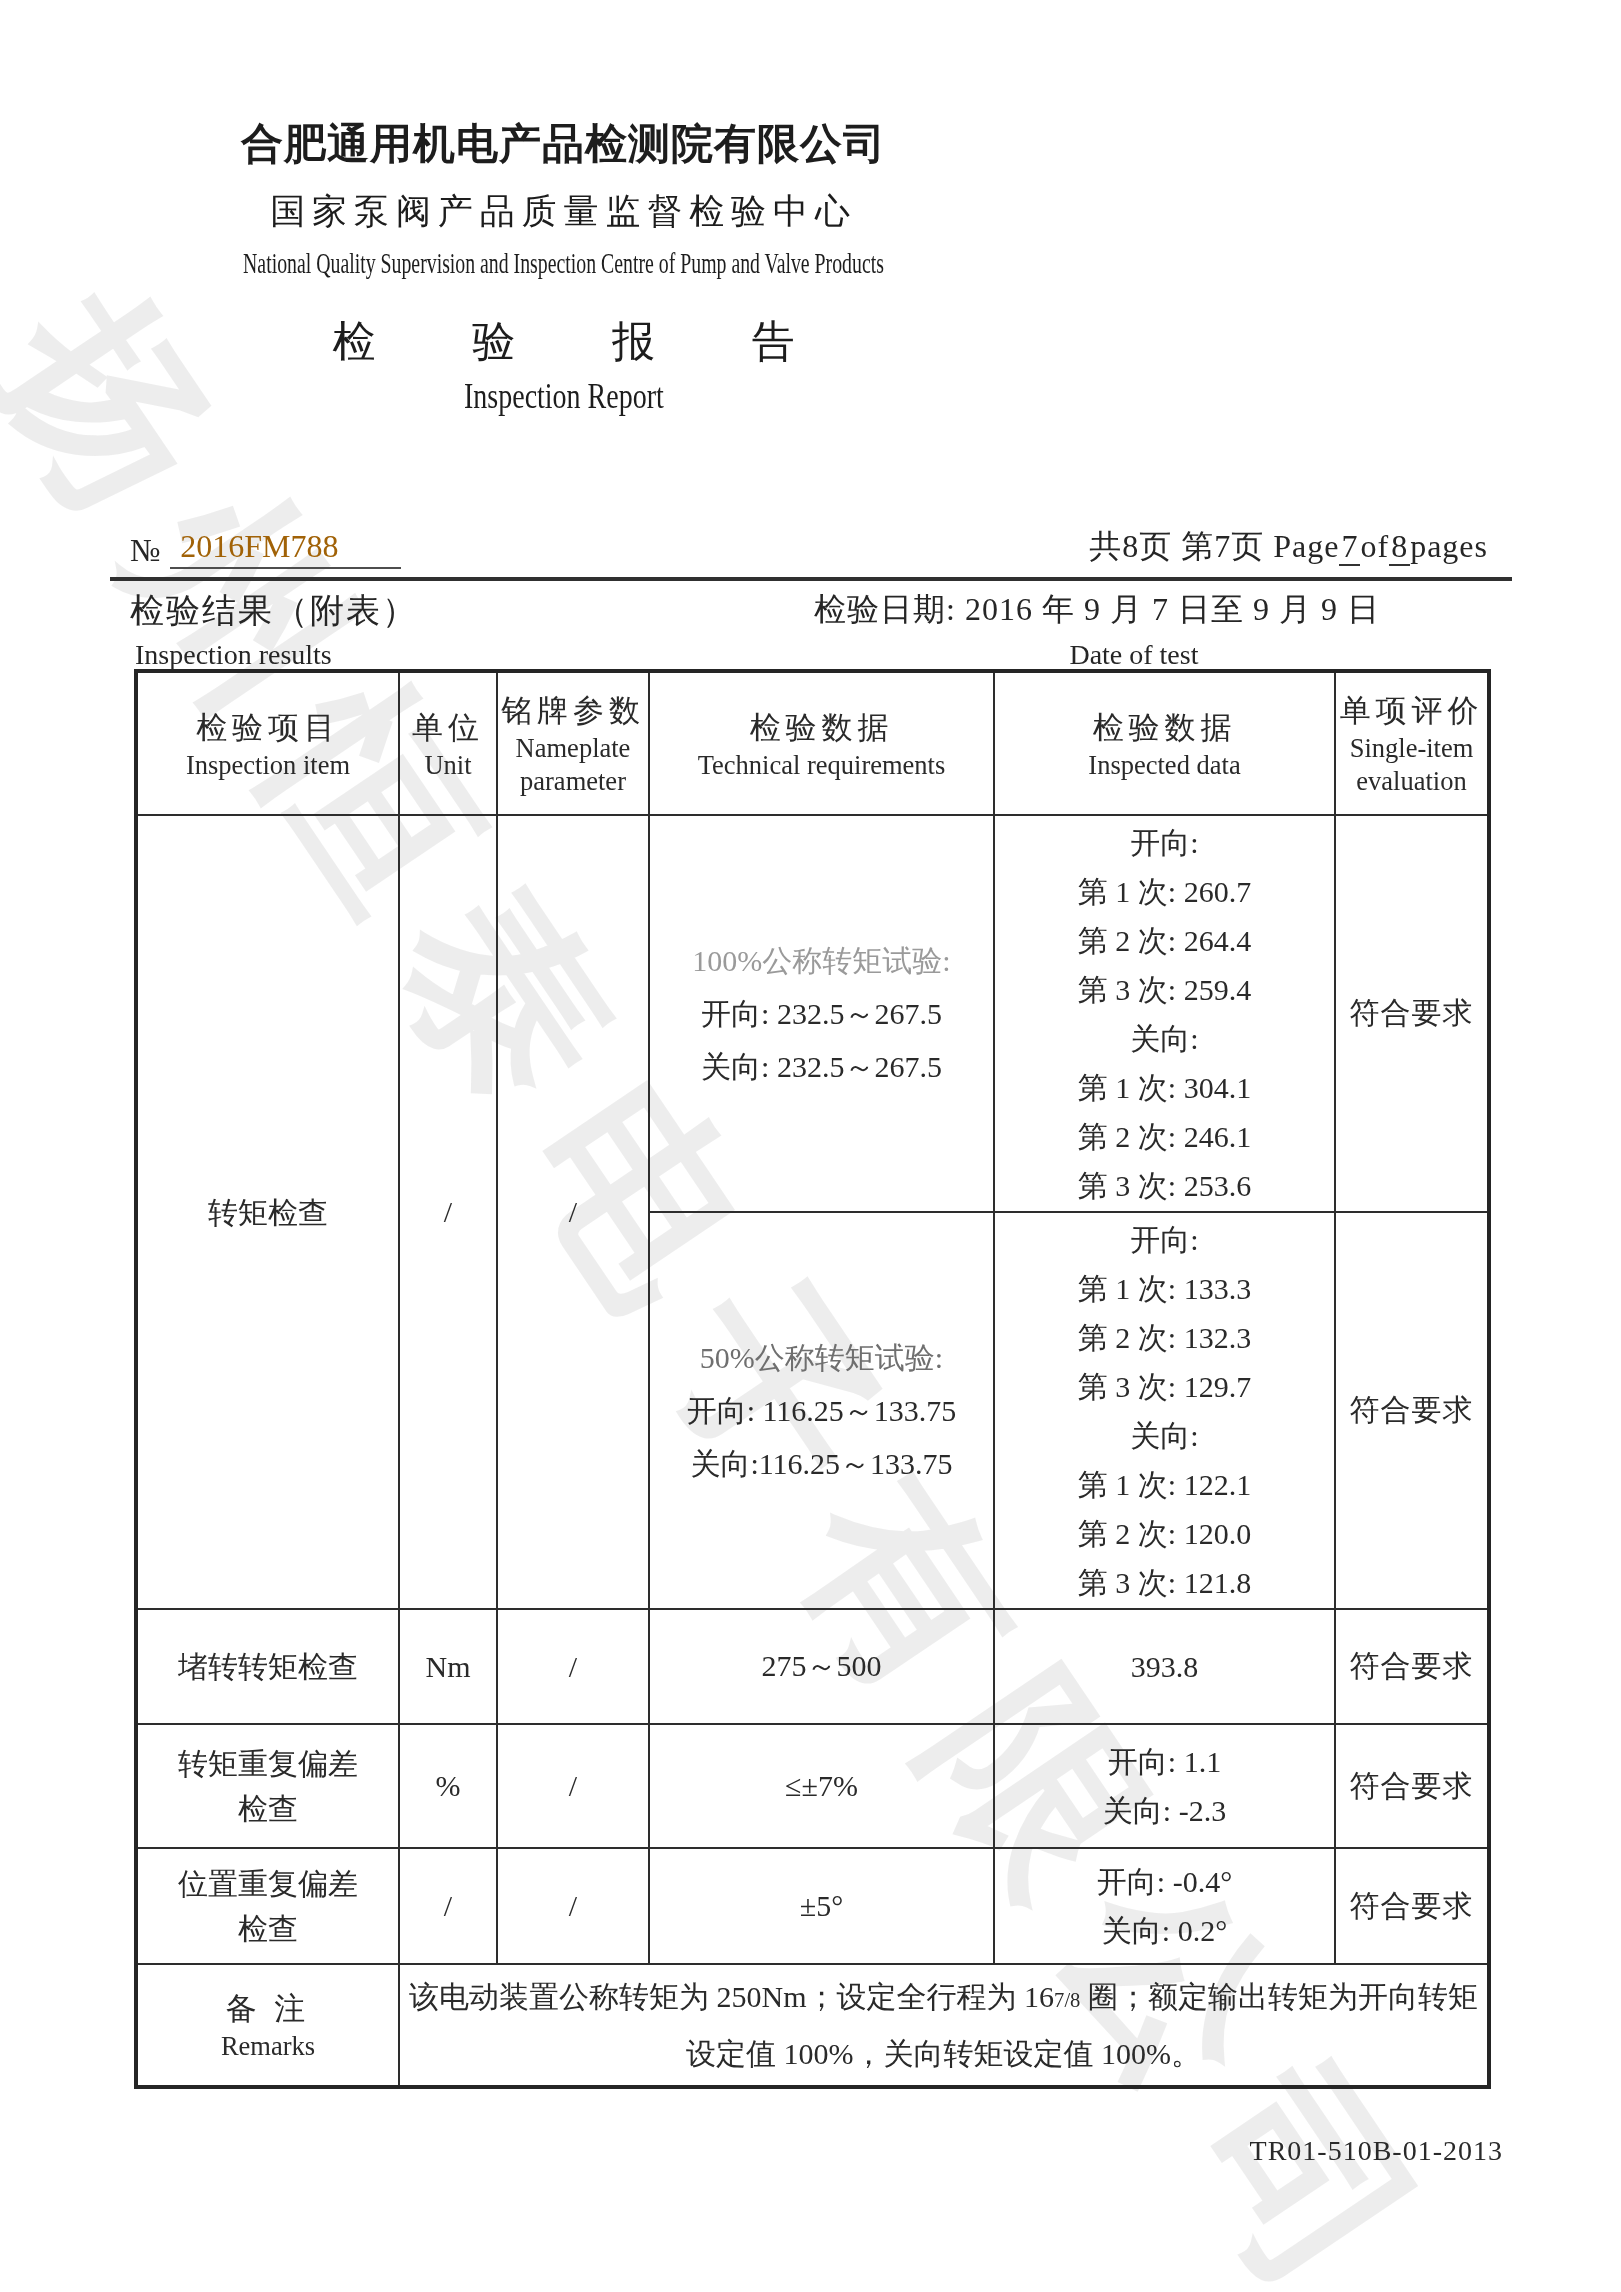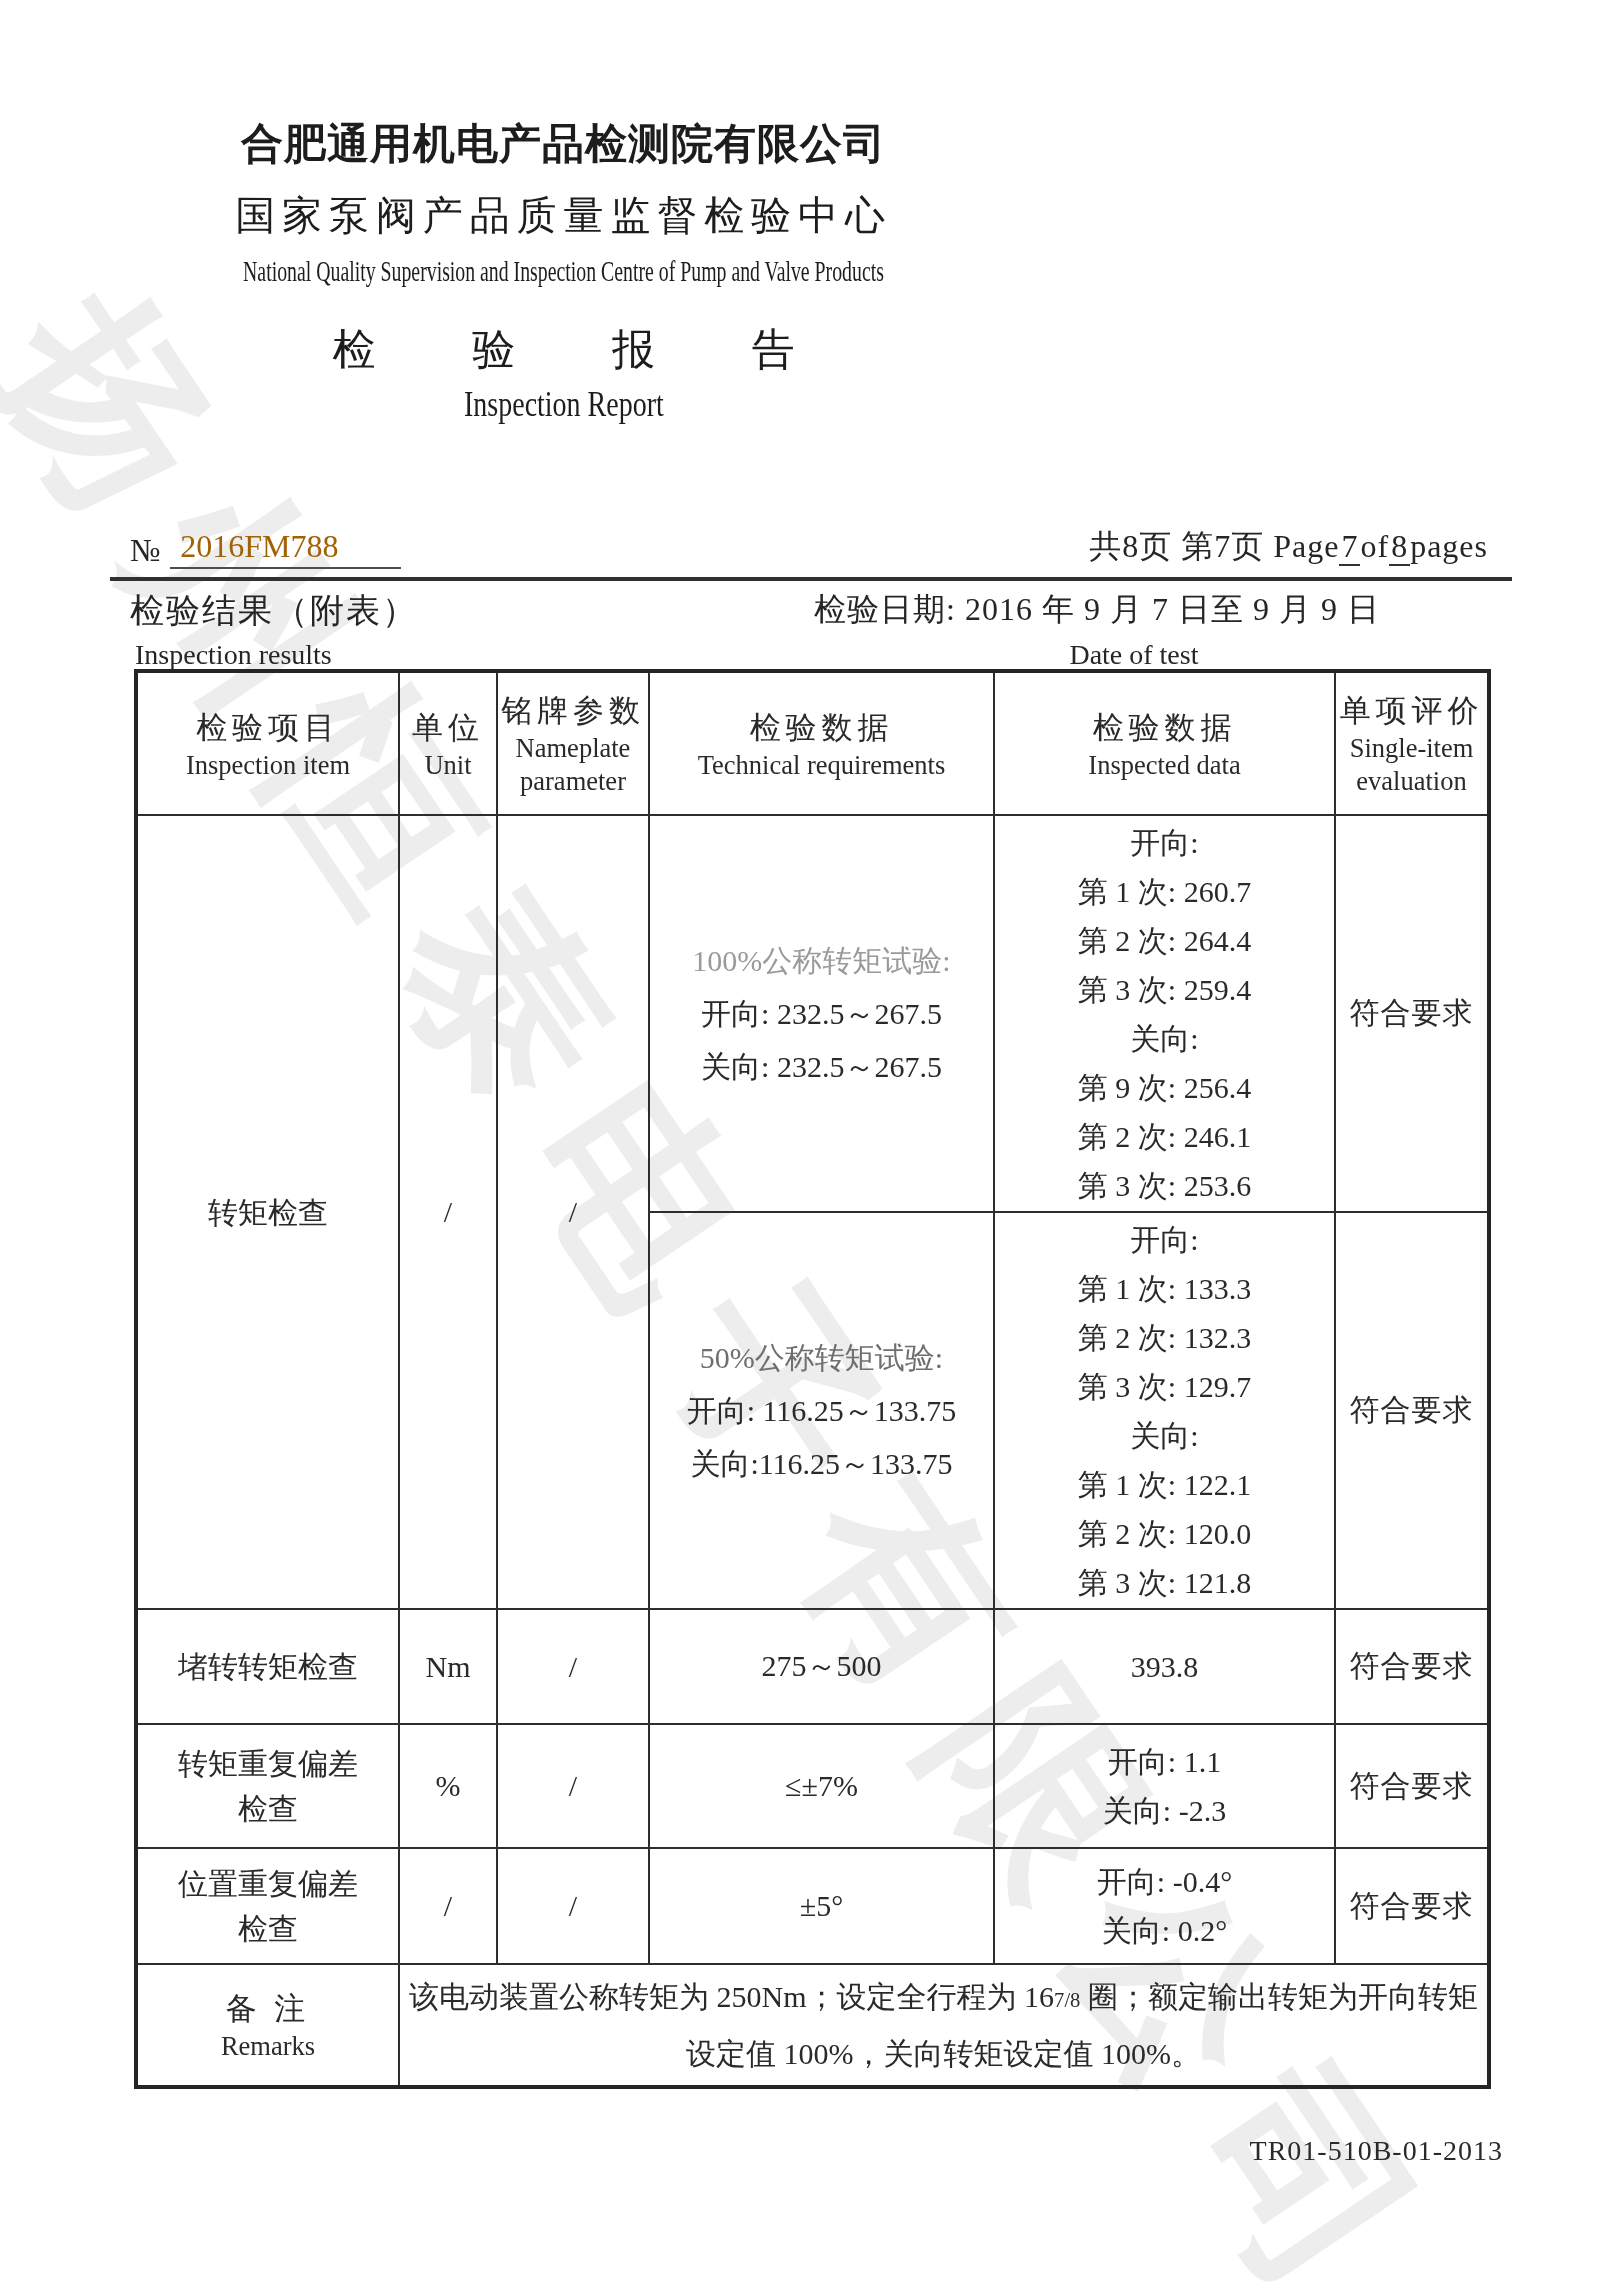--- a/index.html
+++ b/index.html
@@ -20,21 +20,21 @@
     white-space:nowrap;color:#5a5a5a;opacity:0.10;
     font-family:"Liberation Sans","DejaVu Sans",sans-serif;
     pointer-events:none;z-index:0;
   }
   .content{position:relative;z-index:1;}
   
   .header-block{position:absolute;left:0;top:116px;width:1127px;text-align:center;}
   .org-cn{font-size:42px;font-weight:600;letter-spacing:1px;color:#1d1d1d;}
   .org-en{margin-top:15.7px;}
   .org-en .condense{display:inline-block;transform:scaleX(0.68);transform-origin:center;font-size:30px;white-space:nowrap;color:#1d1d1d;}
-  .center-cn{margin-top:15.7px;font-size:40px;letter-spacing:6.9px;color:#1d1d1d;}
+  .center-cn{margin-top:15.7px;font-size:35px;letter-spacing:6.9px;color:#1d1d1d;}
   .center-en{margin-top:11.8px;}
   .center-en .condense{display:inline-block;transform:scaleX(0.66);transform-origin:center;font-size:30px;white-space:nowrap;color:#1d1d1d;}
   .title-cn{margin-top:33px;font-size:43px;letter-spacing:43px;padding-left:43px;color:#1d1d1d;}
   .title-en{margin-top:5.9px;}
   .title-en .condense{display:inline-block;transform:scaleX(0.8);transform-origin:center;font-size:35px;color:#1d1d1d;}
   
   .meta-row{position:absolute;left:130px;top:525px;width:1358px;display:flex;justify-content:space-between;align-items:flex-end;font-size:32px;}
   .report-no-wrap{display:flex;align-items:flex-end;}
   .no-symbol{padding-right:9.8px;}
   .report-no{display:inline-block;border-bottom:2.9px solid #4d4d4d;padding:0 63px 2px 9.8px;color:#a16207;}
@@ -163,21 +163,21 @@
                 <div>关向: 232.5～267.5</div>
               </div>
         </td>
         <td class="lines-cell data-cell">
           <div>
                 <div>开向:</div>
                 <div>第 1 次: 260.7</div>
                 <div>第 2 次: 264.4</div>
                 <div>第 3 次: 259.4</div>
                 <div>关向:</div>
-                <div>第 9 次: 256.4</div>
+                <div>第 1 次: 304.1</div>
                 <div>第 2 次: 246.1</div>
                 <div>第 3 次: 253.6</div>
               </div>
         </td>
         <td class="eval-cell">符合要求</td>
       </tr>
 
       <tr class="tall">
         <td class="lines-cell req-cell">
           <div class="semi-faded">50%公称转矩试验:</div>

